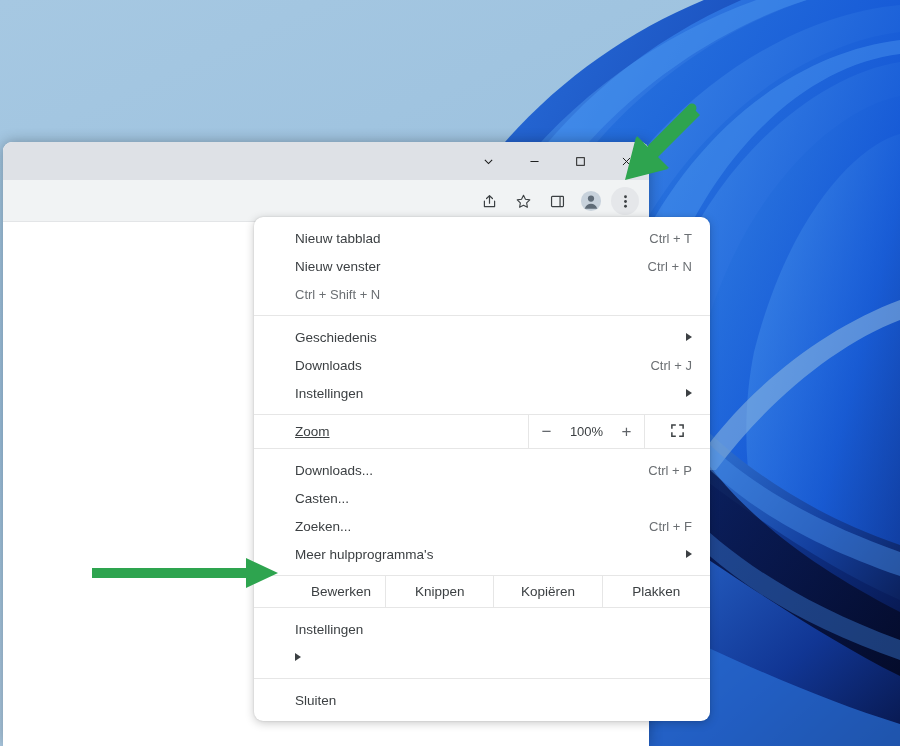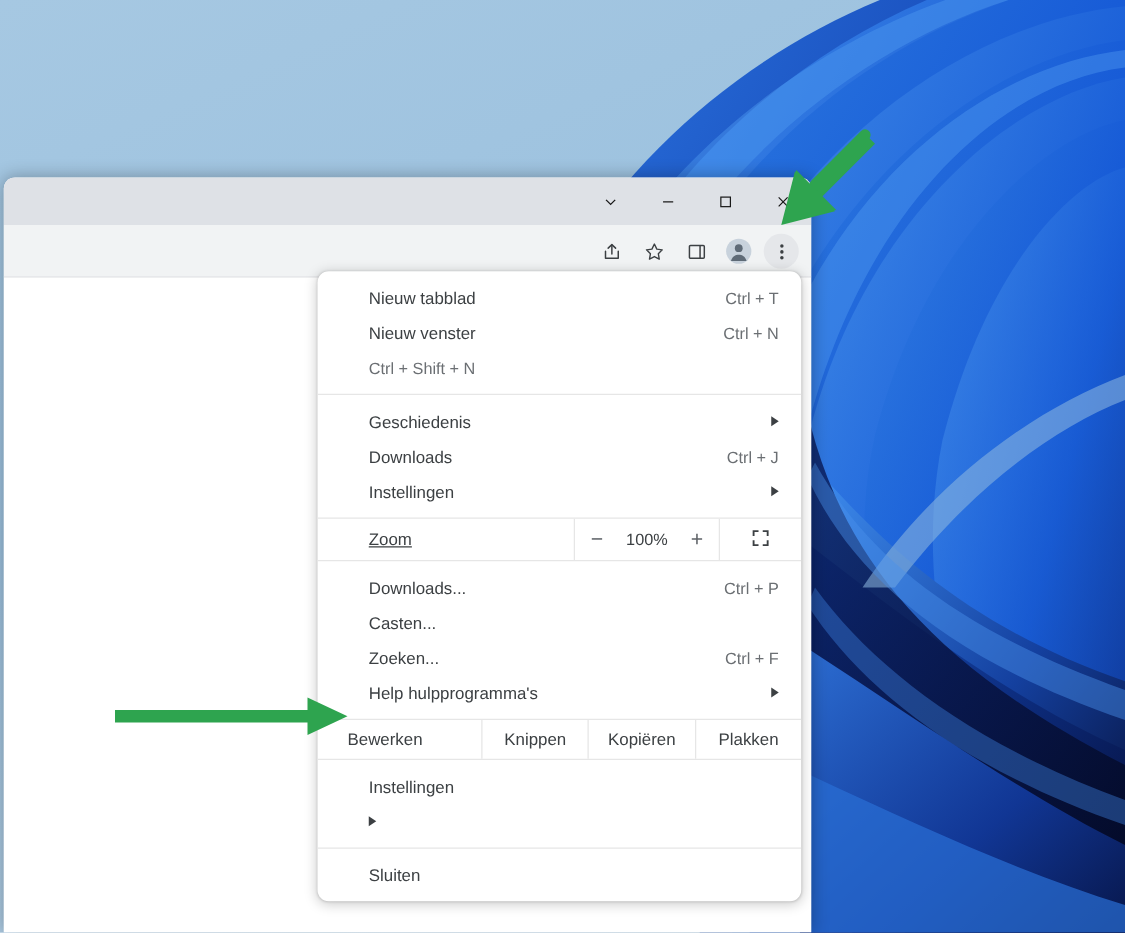--- a/index.html
+++ b/index.html
@@ -57,21 +57,21 @@
   }
   .tb-btn.active { background:#e5e7ea; }
   .tb-btn svg { display:block; }
 
   #page-content { background:#ffffff; height:524px; }
 
   
   #chrome-menu {
     position:absolute;
     left:254px; top:217px;
-    width:387px;
+    width:456px;
     background:#ffffff;
     border-radius:9px;
     box-shadow:0 2px 10px rgba(0,0,0,.22), 0 0 2px rgba(0,0,0,.14);
     padding:7px 0 7px 0;
     font-size:13.5px;
     color:#3c4043;
     overflow:hidden;
   }
   .menu-item {
     height:28px;
@@ -126,21 +126,21 @@
   .edit-row {
     display:flex;
     height:33px;
     border-top:1px solid #e6e6e6;
     border-bottom:1px solid #e6e6e6;
     margin:7px 0;
   }
   .edit-label {
     width:131px;
     display:flex; align-items:center;
-    padding-left:24px;
+    padding-left:57px;
   }
   .edit-cell {
     flex:1;
     display:flex; align-items:center; justify-content:center;
     border-left:1px solid #e6e6e6;
   }
 
   
   #arrows { position:absolute; inset:0; pointer-events:none; }
   #arrows svg { display:block; width:900px; height:746px; }
@@ -361,21 +361,21 @@
     <span class="accel">Ctrl + P</span>
   </div>
   <div class="menu-item">
     <span class="label">Casten...</span>
   </div>
   <div class="menu-item">
     <span class="label">Zoeken...</span>
     <span class="accel">Ctrl + F</span>
   </div>
   <div class="menu-item">
-    <span class="label">Help hulpprogramma's</span>
+    <span class="label">Meer hulpprogramma's</span>
     <span class="submenu-arrow"></span>
   </div>
 
   <div class="edit-row">
     <div class="edit-label">Bewerken</div>
     <div class="edit-cell">Knippen</div>
     <div class="edit-cell">Kopiëren</div>
     <div class="edit-cell">Plakken</div>
   </div>
 

